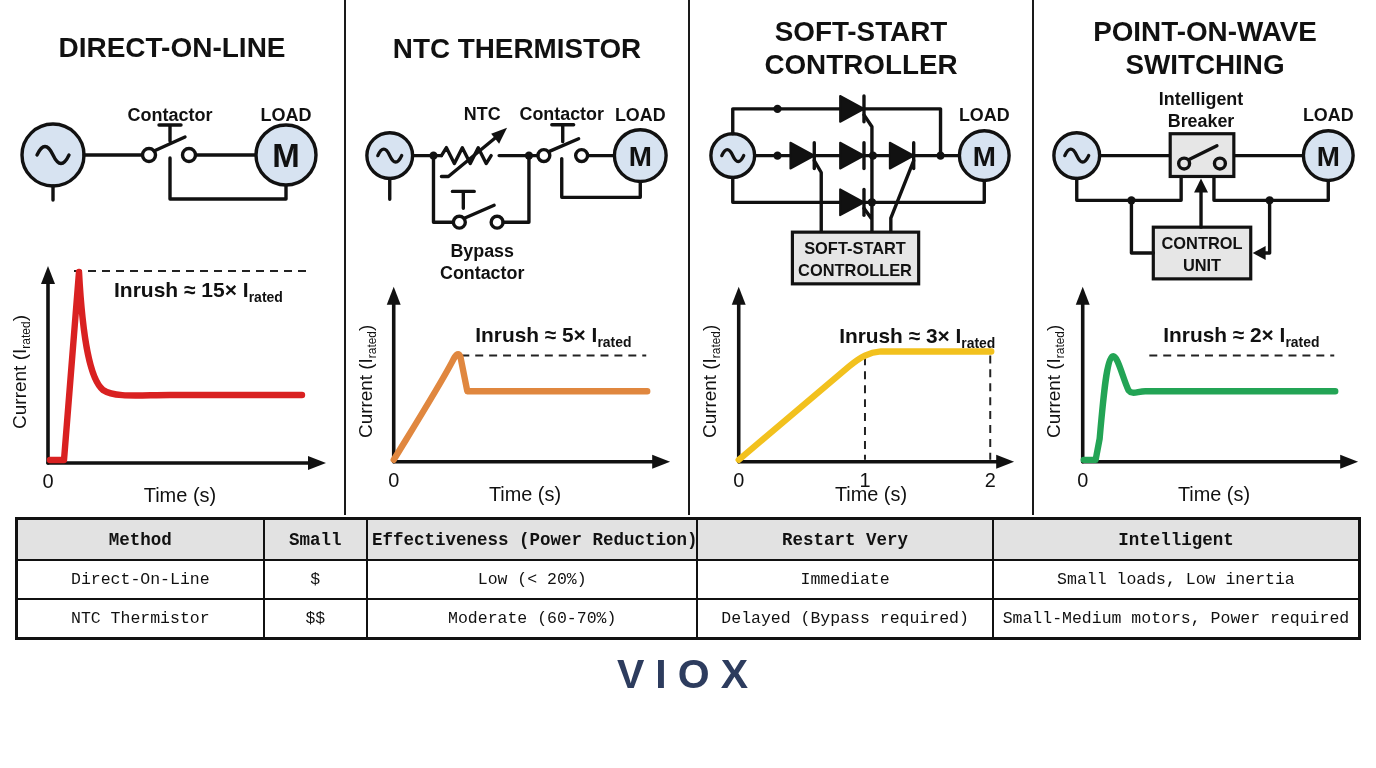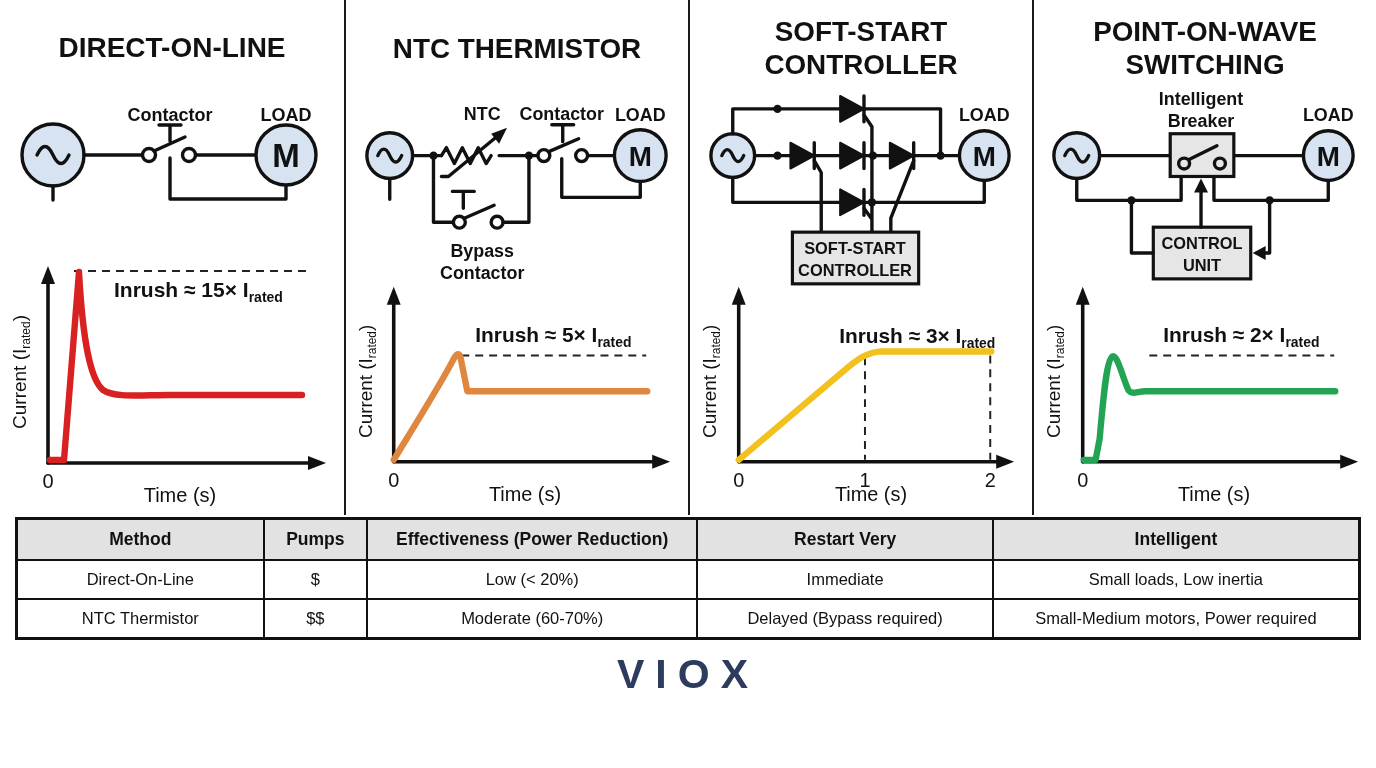--- a/index.html
+++ b/index.html
@@ -19,21 +19,21 @@
   .boxlbl{font-weight:bold;font-size:16.5px;fill:#111;}
   .mlbl{font-weight:bold;fill:#111;}
   .axis{stroke:#111;stroke-width:3.6;fill:none;stroke-linecap:round;}
   .arrow{fill:#111;stroke:none;}
   .dash{stroke:#222;stroke-width:2;fill:none;stroke-dasharray:8 6;}
   .curve{fill:none;stroke-width:6.4;stroke-linecap:round;stroke-linejoin:round;}
   .inrush{font-weight:bold;font-size:21px;fill:#111;}
   .axlbl{font-size:20px;fill:#111;}
   .ylbl{font-size:19px;fill:#111;}
   
-  .tablewrap{padding:2px 15px 0 15px;}
+  .tablewrap{padding:2px 15px 0 15px;font-family:Liberation Mono, monospace;}
   table{width:100%;border-collapse:collapse;table-layout:fixed;border:3px solid #111;}
   th,td{border:2px solid #111;text-align:center;vertical-align:middle;padding:0 4px;overflow:hidden;white-space:nowrap;}
   th{background:#e2e2e2;font-weight:bold;font-size:17.5px;height:39px;color:#111;}
   td{font-size:16.5px;height:37px;color:#111;background:#fff;}
   .logo{margin-top:11px;text-align:center;font-weight:bold;font-size:41px;letter-spacing:11px;color:#2d3c5e;}
 </style>
 </head>
 <body>
 
 <div class="panels">
@@ -226,21 +226,21 @@
     <colgroup>
         <col style="width:18.4%">
         <col style="width:7.7%">
         <col style="width:24.6%">
         <col style="width:22%">
         <col style="width:27.3%">
       </colgroup>
     <thead>
       <tr>
         <th>Method</th>
-        <th>Pumps</th>
+        <th>Small</th>
         <th>Effectiveness (Power Reduction)</th>
         <th>Restart Very</th>
         <th>Intelligent</th>
       </tr>
     </thead>
     <tbody>
       <tr>
         <td>Direct-On-Line</td>
         <td>$</td>
         <td>Low (&lt; 20%)</td>

